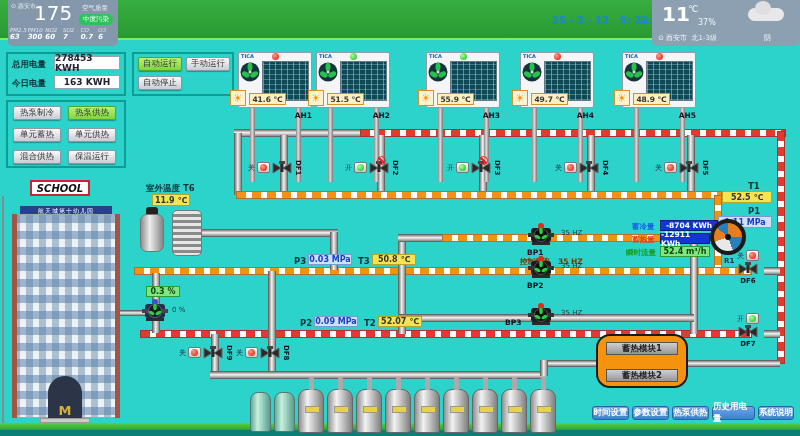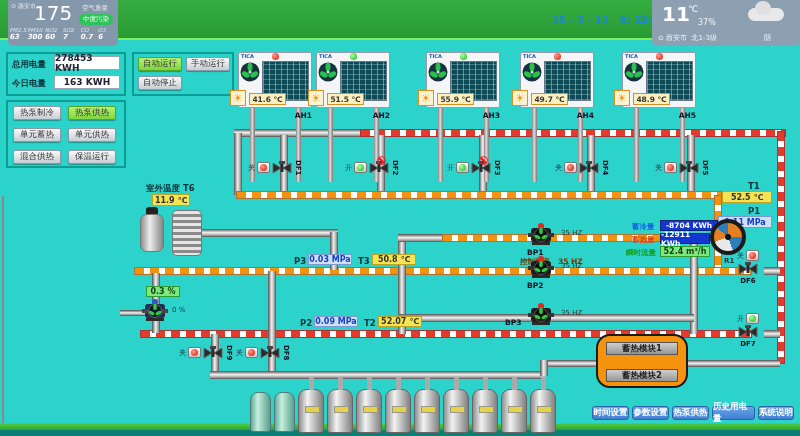--- a/index.html
+++ b/index.html
@@ -176,20 +176,31 @@
 
   <div class="abs panel p-mode"></div>
   <div class="abs btn off" style="left:13px;top:106px;width:48px;height:14px">热泵制冷</div>
   <div class="abs btn on" style="left:68px;top:106px;width:48px;height:14px">热泵供热</div>
   <div class="abs btn off" style="left:13px;top:128px;width:48px;height:14px">单元蓄热</div>
   <div class="abs btn off" style="left:68px;top:128px;width:48px;height:14px">单元供热</div>
   <div class="abs btn off" style="left:13px;top:150px;width:48px;height:14px">混合供热</div>
   <div class="abs btn off" style="left:68px;top:150px;width:48px;height:14px">保温运行</div>
 
   <div class="abs pole"></div>
+  <div class="abs bldg">
+    <div class="sign">SCHOOL</div>
+    <div class="banner">航天城第十幼儿园</div>
+    <div class="facade"></div>
+    <div class="pilL"></div>
+    <div class="pilR"></div>
+    <div class="arch">
+        <span>M</span>
+      </div>
+    <div class="steps"></div>
+  </div>
 
   <div class="abs ph-gray" style="left:234px;top:129px;width:130px"></div>
   <div class="abs ph-red" style="left:360px;top:129px;width:426px"></div>
   <div class="abs pv-red" style="left:777px;top:131px;height:233px"></div>
   <div class="abs pv-gray" style="left:234px;top:133px;height:62px"></div>
   <div class="abs pv-gray" style="left:280px;top:135px;height:62px"></div>
   <div class="abs pv-gray" style="left:377px;top:135px;height:62px"></div>
   <div class="abs pv-gray" style="left:479px;top:135px;height:62px"></div>
   <div class="abs pv-gray" style="left:587px;top:135px;height:62px"></div>
   <div class="abs pv-gray" style="left:687px;top:135px;height:62px"></div>

